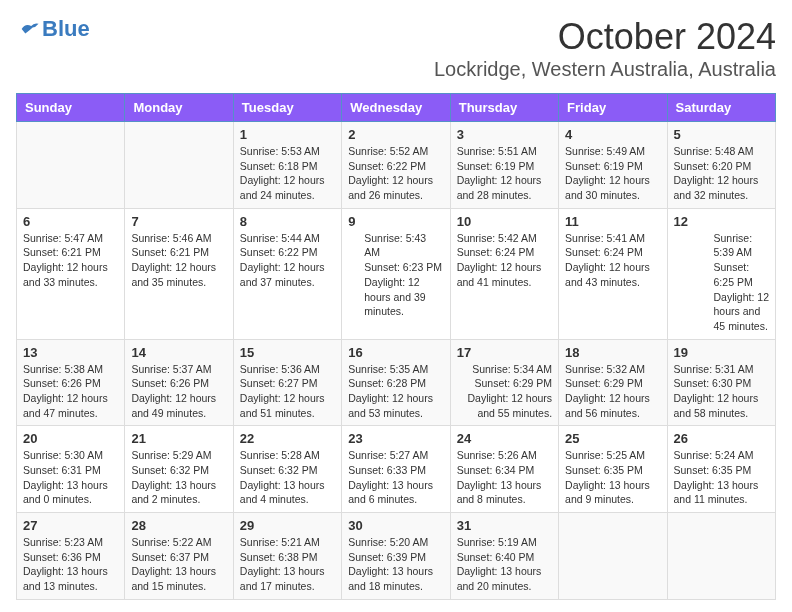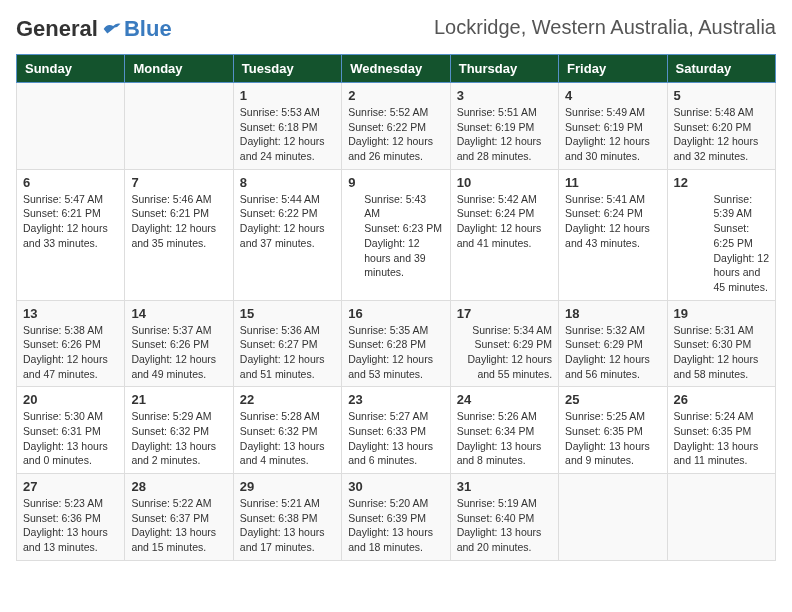--- a/index.html
+++ b/index.html
@@ -46,21 +46,21 @@
     .location {
       font-size: 20px;
       color: #555;
     }
     .calendar {
       width: 100%;
       border-collapse: collapse;
       border: 1px solid #ccc;
     }
     .calendar th {
-      background: #14532d;
+      background: #8b5cf6;
       color: #fff;
       text-align: left;
       padding: 6px 8px;
       font-size: 13px;
       font-weight: bold;
       border: 1px solid #5590c8;
     }
     .calendar td {
       width: 14.28%;
       vertical-align: top;
@@ -89,28 +89,28 @@
       color: #333;
     }
     .empty { background: #f9f9f9; }
   </style>
 </head>
 <body>
 
 <div class="header">
   <div class="logo">
     <div class="logo-text">
-      <span class="logo-general">General</span>
       <svg class="logo-icon" viewBox="0 0 30 24">
         <path d="M5 12 Q10 4 18 8 Q22 3 28 5 Q24 10 20 10 Q16 14 10 18 Z" fill="#3a7bbf"></path>
       </svg>
       <span class="logo-blue">Blue</span>
     </div>
   </div>
   <div class="title-area">
+    <div class="month-title">October 2024</div>
     <div class="location">Lockridge, Western Australia, Australia</div>
   </div>
 </div>
 
 <table class="calendar">
   <thead>
     <tr id="header-row">
         <th>Sunday</th>
         <th>Monday</th>
         <th>Tuesday</th>

